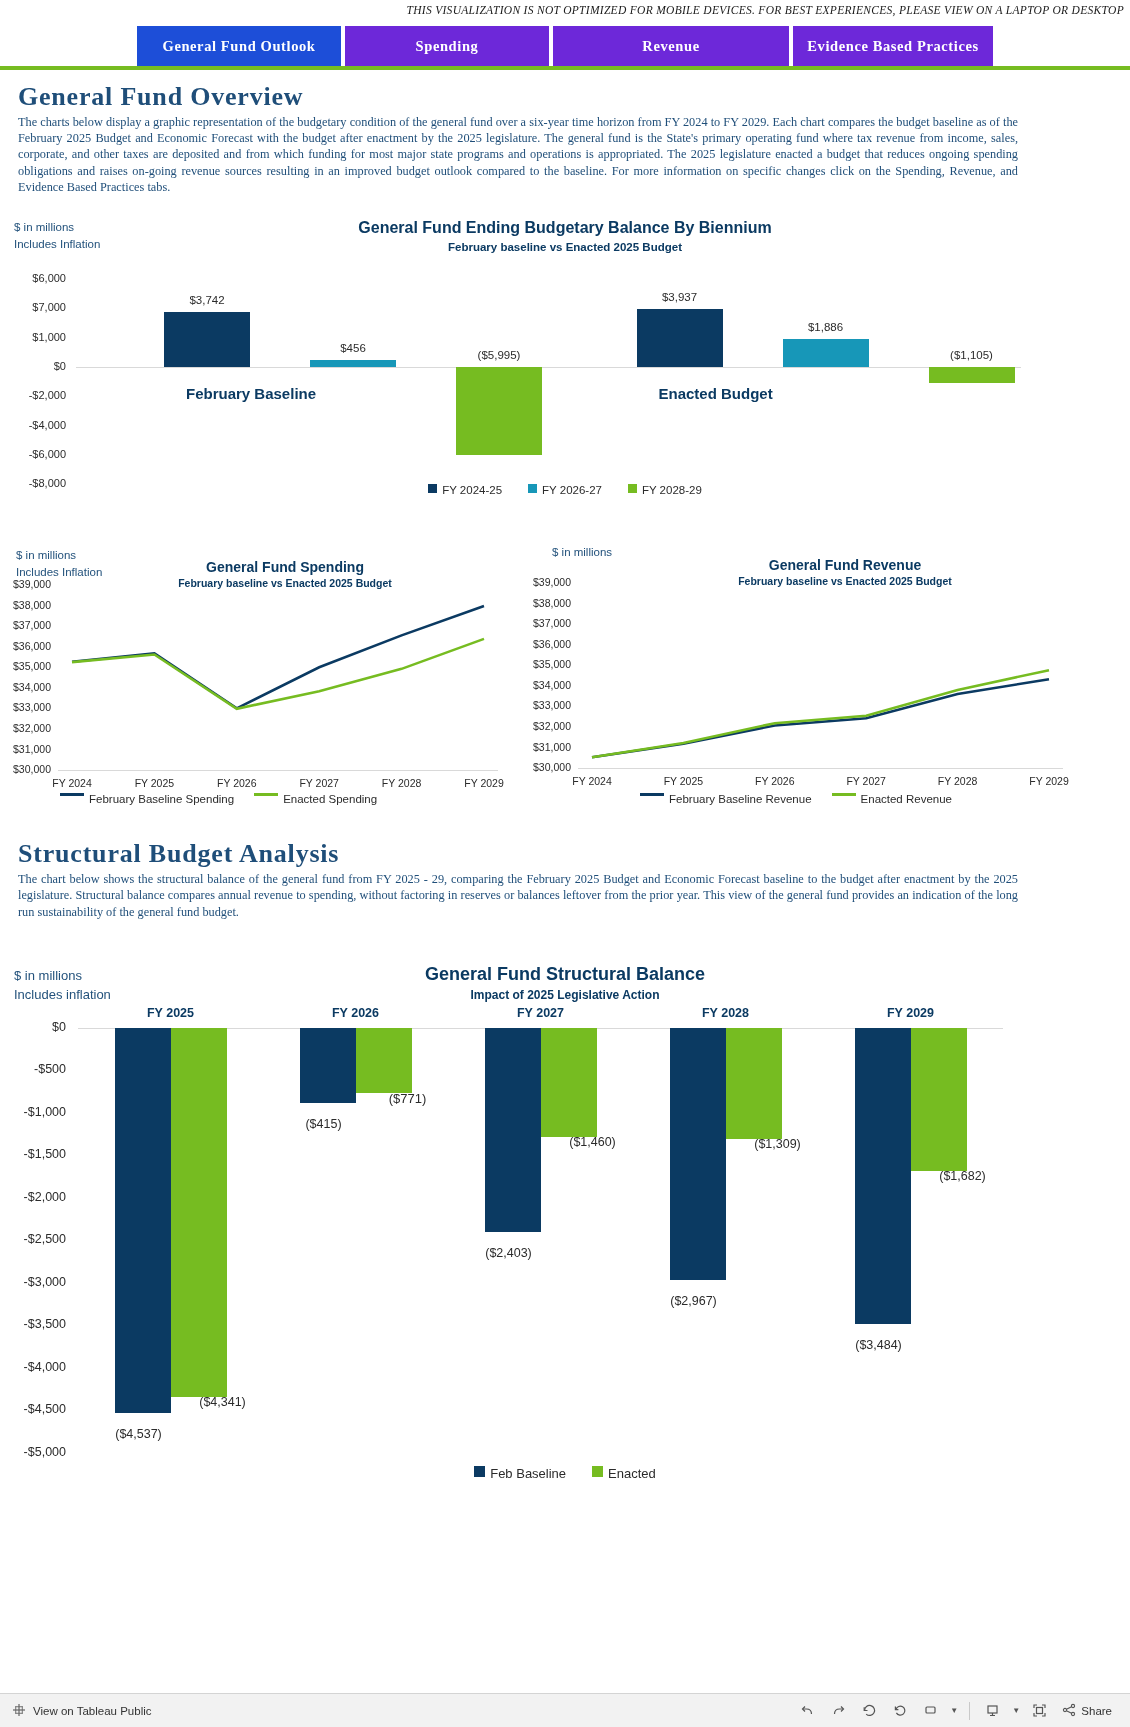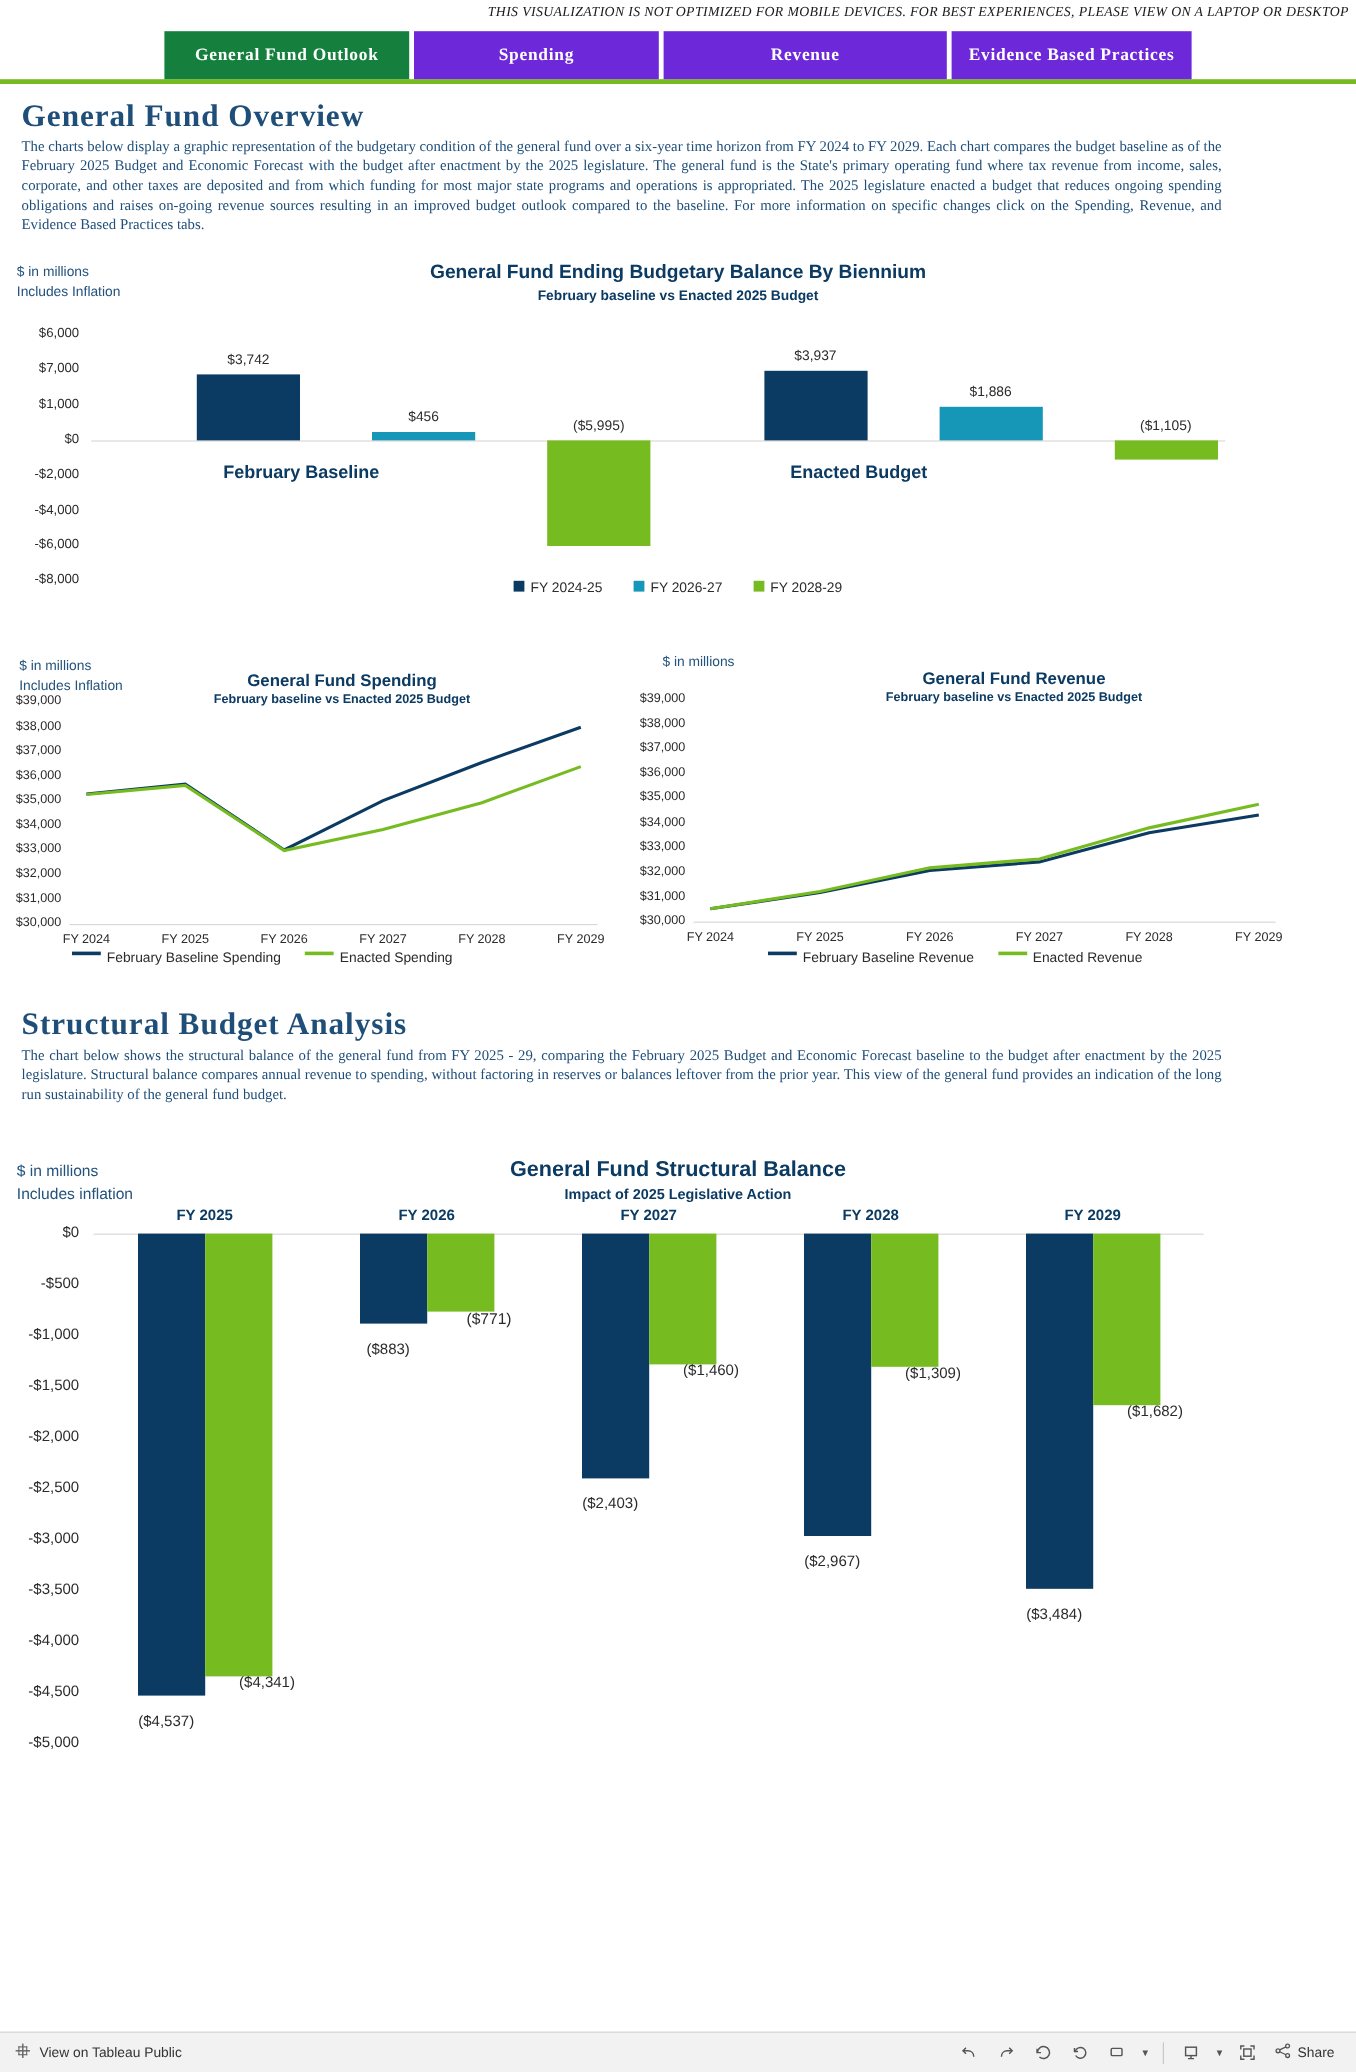--- a/index.html
+++ b/index.html
@@ -17,21 +17,21 @@
   }
   
   .tabbar { position:relative; height:42px; margin-top:10px; }
   .tabs { display:flex; justify-content:center; align-items:stretch; height:40px; gap:4px; }
   .tab {
     font-family:"Liberation Serif", serif;
     font-weight:bold; font-size:14.5px; color:#ffffff;
     background:#6d28d9; display:flex; align-items:center; justify-content:center;
     letter-spacing:.6px; cursor:pointer; border:none;
   }
-  .tab.active { background:#15803d; }
+  .tab.active { background:#1d4ed8; }
   .tab.t1 { width:204px; } .tab.t2 { width:204px; }
   .tab.t3 { width:236px; } .tab.t4 { width:200px; }
   .tab-underline { height:4px; background:#76bc21; width:100%; }
 
   
   .sec { padding:0 14px; }
   h1.sec-title {
     font-family:"Liberation Serif", serif;
     font-size:26px; font-weight:bold; color:#1f4e79;
     margin:14px 0 2px 4px; letter-spacing:.8px;
@@ -261,39 +261,49 @@
       <div class="ytick" style="left:0;width:66px;top:436.5px;font-size:12.5px;">-$4,500</div>
       <div class="ytick" style="left:0;width:66px;top:479px;font-size:12.5px;">-$5,000</div>
       <div class="zeroline" style="left:78px;top:62px;width:925px;"></div>
       <div class="grouplabel" style="left:110.5px;top:40px;width:120px;text-align:center;font-size:12.5px;">FY 2025</div>
       <div class="bar" style="left:114.5px;top:62px;width:56px;height:385.645px;background:#0b3a62;"></div>
       <div class="blabel" style="left:90.5px;top:461.645px;width:96px;font-size:12.5px;">($4,537)</div>
       <div class="bar" style="left:170.5px;top:62px;width:56px;height:368.985px;background:#76bc21;"></div>
       <div class="blabel" style="left:174.5px;top:428.985px;width:96px;font-size:12.5px;">($4,341)</div>
       <div class="grouplabel" style="left:295.5px;top:40px;width:120px;text-align:center;font-size:12.5px;">FY 2026</div>
       <div class="bar" style="left:299.5px;top:62px;width:56px;height:75.055px;background:#0b3a62;"></div>
-      <div class="blabel" style="left:275.5px;top:151.055px;width:96px;font-size:12.5px;">($883)</div>
+      <div class="blabel" style="left:275.5px;top:151.055px;width:96px;font-size:12.5px;">($415)</div>
       <div class="bar" style="left:355.5px;top:62px;width:56px;height:65.535px;background:#76bc21;"></div>
       <div class="blabel" style="left:359.5px;top:125.535px;width:96px;font-size:13px;">($771)</div>
       <div class="grouplabel" style="left:480.5px;top:40px;width:120px;text-align:center;font-size:12.5px;">FY 2027</div>
       <div class="bar" style="left:484.5px;top:62px;width:56px;height:204.255px;background:#0b3a62;"></div>
       <div class="blabel" style="left:460.5px;top:280.255px;width:96px;font-size:12.5px;">($2,403)</div>
       <div class="bar" style="left:540.5px;top:62px;width:56px;height:108.80000000000001px;background:#76bc21;"></div>
       <div class="blabel" style="left:544.5px;top:168.8px;width:96px;font-size:12.5px;">($1,460)</div>
       <div class="grouplabel" style="left:665.5px;top:40px;width:120px;text-align:center;font-size:12.5px;">FY 2028</div>
       <div class="bar" style="left:669.5px;top:62px;width:56px;height:252.19500000000005px;background:#0b3a62;"></div>
       <div class="blabel" style="left:645.5px;top:328.19500000000005px;width:96px;font-size:12.5px;">($2,967)</div>
       <div class="bar" style="left:725.5px;top:62px;width:56px;height:111.26499999999999px;background:#76bc21;"></div>
       <div class="blabel" style="left:729.5px;top:171.265px;width:96px;font-size:12.5px;">($1,309)</div>
       <div class="grouplabel" style="left:850.5px;top:40px;width:120px;text-align:center;font-size:12.5px;">FY 2029</div>
       <div class="bar" style="left:854.5px;top:62px;width:56px;height:296.14px;background:#0b3a62;"></div>
       <div class="blabel" style="left:830.5px;top:372.14px;width:96px;font-size:12.5px;">($3,484)</div>
       <div class="bar" style="left:910.5px;top:62px;width:56px;height:142.97px;background:#76bc21;"></div>
       <div class="blabel" style="left:914.5px;top:202.97px;width:96px;font-size:12.5px;">($1,682)</div>
     </div>
+  <div class="legend" id="c4-legend" style="left:0;right:0;top:500px;justify-content:center;gap:26px;">
+      <div class="leg-item" style="font-size: 13px;">
+        <span class="swatch" style="background: rgb(11, 58, 98); width: 11px; height: 11px;"></span>
+        <span>Feb Baseline</span>
+      </div>
+      <div class="leg-item" style="font-size: 13px;">
+        <span class="swatch" style="background: rgb(118, 188, 33); width: 11px; height: 11px;"></span>
+        <span>Enacted</span>
+      </div>
+    </div>
 </div>
 
 <div class="toolbar">
   <div class="tb-left">
     <span>
       <svg width="14" height="14" viewBox="0 0 14 14">
           <g fill="#666">
         <rect x="6.4" y="1" width="1.2" height="12"></rect>
             <rect x="1" y="6.4" width="12" height="1.2"></rect>
         <rect x="3.3" y="3.3" width="0.9" height="7.4"></rect>

